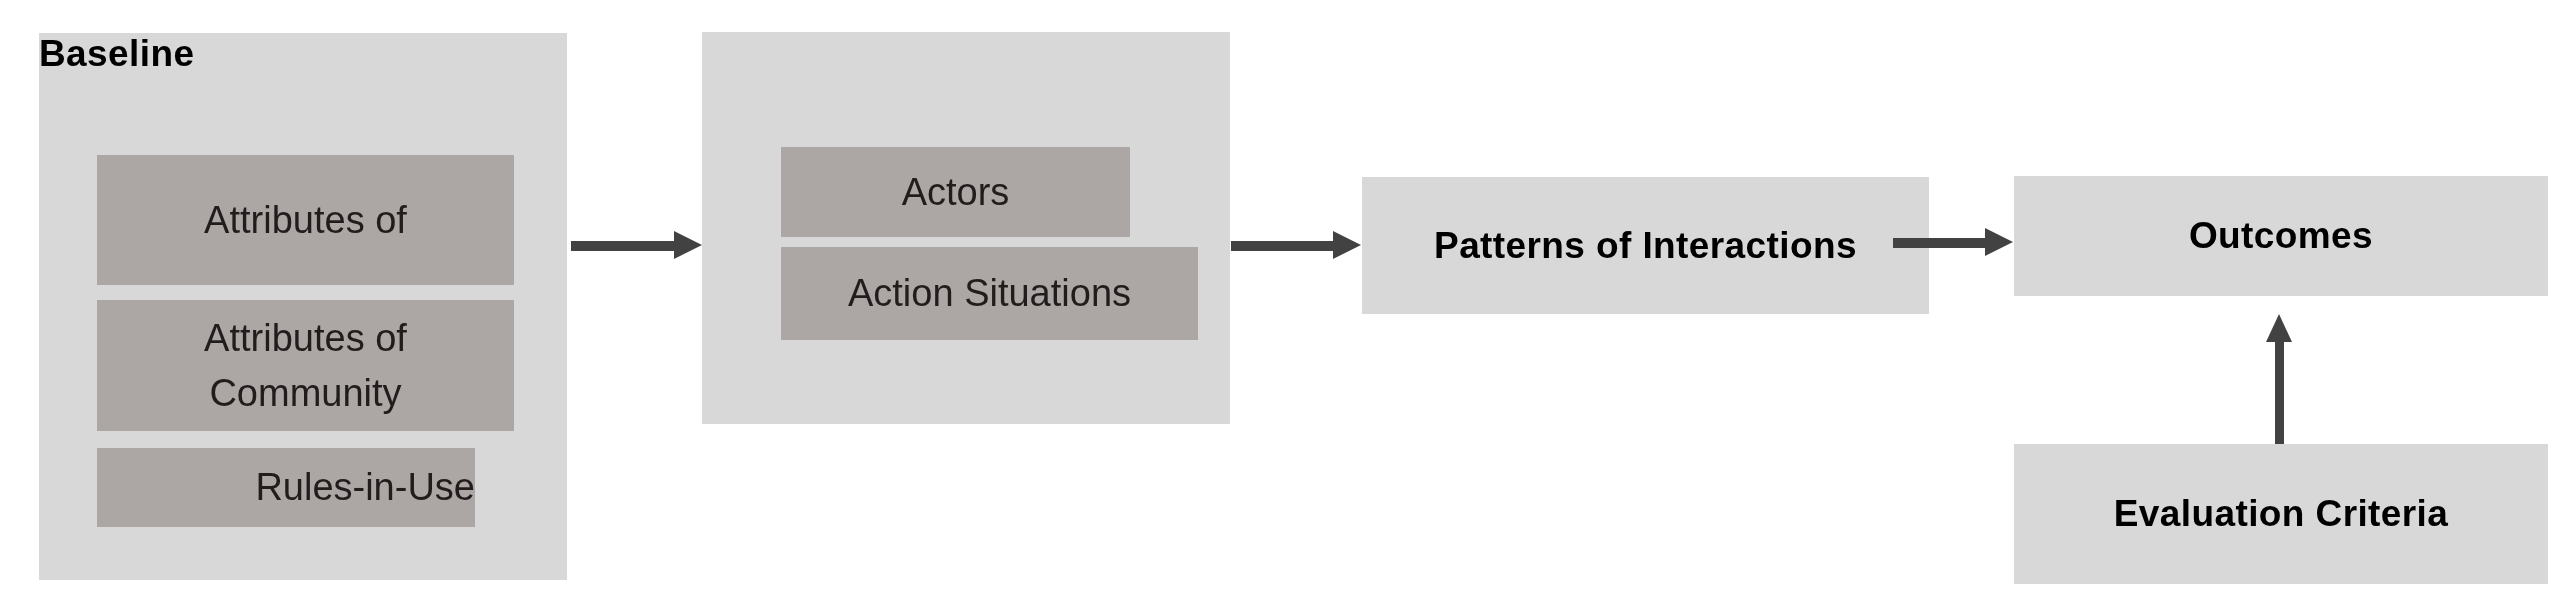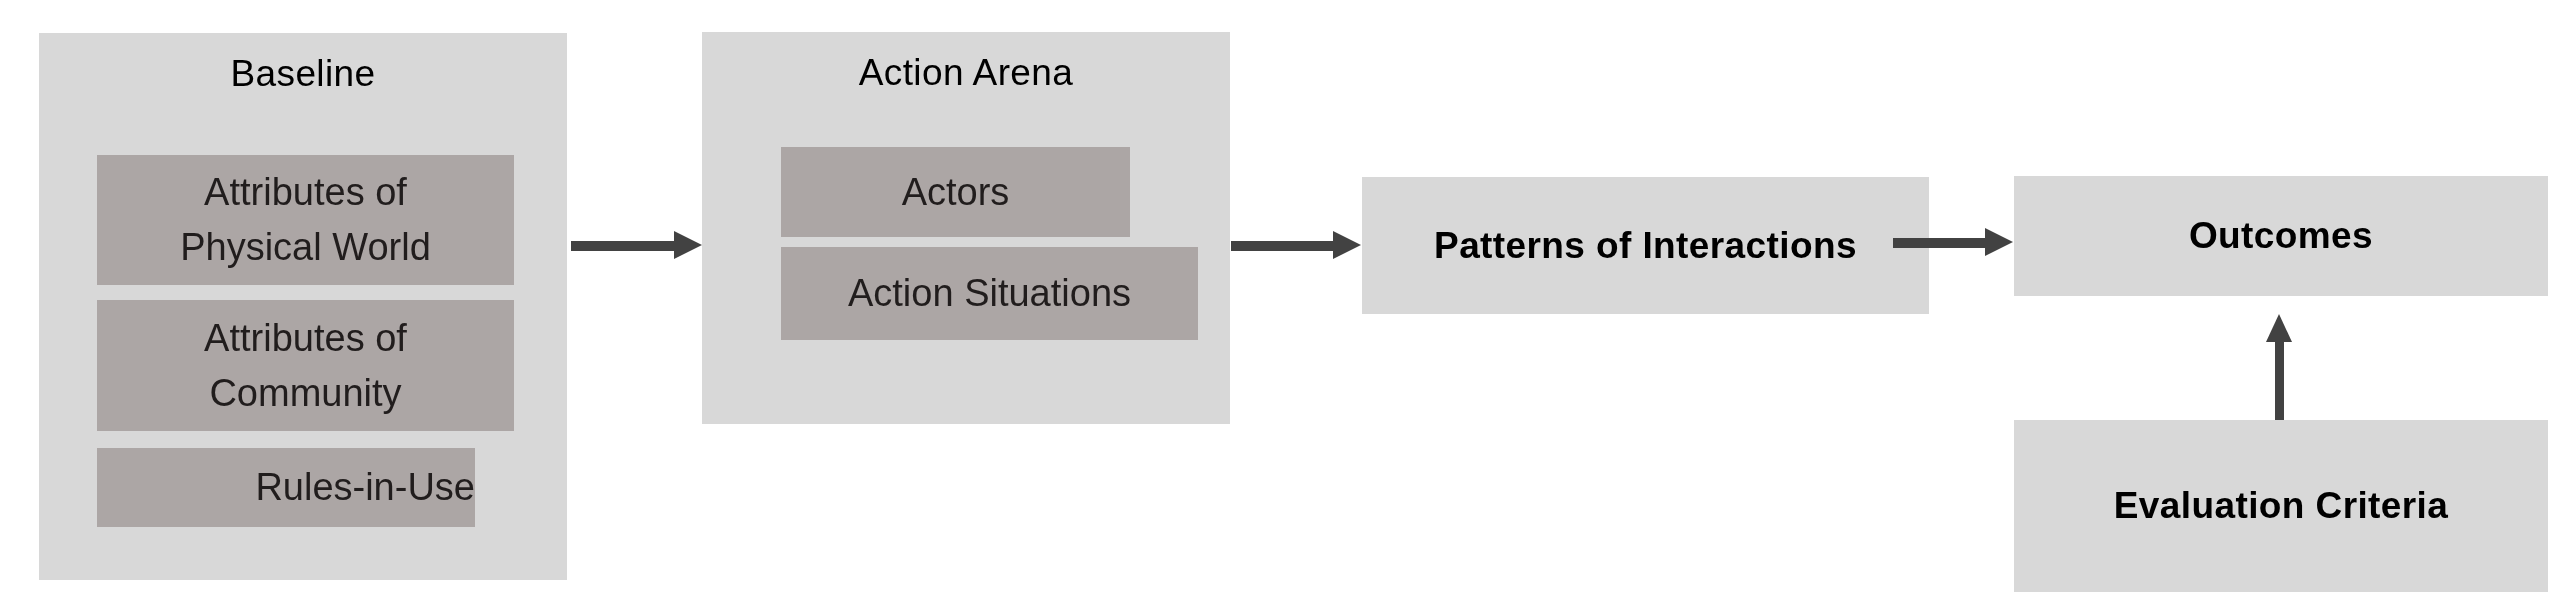--- a/index.html
+++ b/index.html
@@ -12,22 +12,22 @@
   *{box-sizing:border-box;}
   html,body{margin:0;padding:0;background:#ffffff;}
   body{
     width:2576px;height:610px;position:relative;overflow:hidden;
     font-family:"Liberation Sans", sans-serif;
   }
   .panel{
     position:absolute;background:var(--container-fill);
   }
   .panel-title{
-    margin:0;padding-top:20px;text-align:center;
-    font-size:37px;font-weight:400;color:var(--title-text);
+    margin:0;
+    font-size:37px;font-weight:700;color:var(--title-text);
     letter-spacing:0.4px;
   }
   .chip{
     position:absolute;background:var(--inner-fill);
     display:flex;flex-direction:column;align-items:center;justify-content:center;
     text-align:center;
   }
   .chip .chip-line{
     display:block;font-size:38px;line-height:55px;color:var(--inner-text);
     white-space:nowrap;
@@ -44,21 +44,21 @@
   .chip-b1{left:58px;top:122px;width:417px;height:130px;}
   .chip-b2{left:58px;top:267px;width:417px;height:131px;}
   .chip-b3{left:58px;top:415px;width:378px;height:79px;align-items:flex-end;}
   
   .action-panel{left:702px;top:32px;width:528px;height:392px;}
   .chip-a1{left:79px;top:115px;width:349px;height:90px;}
   .chip-a2{left:79px;top:215px;width:417px;height:93px;}
   
   .patterns-panel{left:1362px;top:177px;width:567px;height:137px;}
   .outcomes-panel{left:2014px;top:176px;width:534px;height:120px;}
-  .eval-panel{left:2014px;top:420px;width:534px;height:172px;text-align:center;}
+  .eval-panel{left:2014px;top:444px;width:534px;height:140px;text-align:center;}
   
   .shaft{position:absolute;background:var(--arrow);}
   .head{position:absolute;width:0;height:0;}
   .head-right{border-top:14.5px solid transparent;border-bottom:14.5px solid transparent;border-left:28px solid var(--arrow);}
   .head-up{border-left:13.7px solid transparent;border-right:13.7px solid transparent;border-bottom:28px solid var(--arrow);}
   .a1-shaft{left:571px;top:241px;width:105px;height:10px;}
   .a1-head{left:674px;top:231px;}
   .a2-shaft{left:1231px;top:241px;width:104px;height:10px;}
   .a2-head{left:1333px;top:231px;}
   .a3-shaft{left:1893px;top:238px;width:93px;height:10px;}
@@ -68,38 +68,36 @@
 </style>
 </head>
 <body>
 
 <div>
 
   <section class="panel baseline-panel">
     <h2 class="panel-title">Baseline</h2>
     <div class="chip chip-b1">
       <span class="chip-line">Attributes of</span>
-      <span class="chip-line">Physical World</span>
     </div>
     <div class="chip chip-b2">
       <span class="chip-line">Attributes of</span>
       <span class="chip-line">Community</span>
     </div>
     <div class="chip chip-b3">
       <span class="chip-line">Rules-in-Use</span>
     </div>
   </section>
 
   <div>
     <div class="shaft a1-shaft"></div>
     <div class="head head-right a1-head"></div>
   </div>
 
   <section class="panel action-panel">
-    <h2 class="panel-title">Action Arena</h2>
     <div class="chip chip-a1">
       <span class="chip-line">Actors</span>
     </div>
     <div class="chip chip-a2">
       <span class="chip-line">Action Situations</span>
     </div>
   </section>
 
   <div>
     <div class="shaft a2-shaft"></div>

